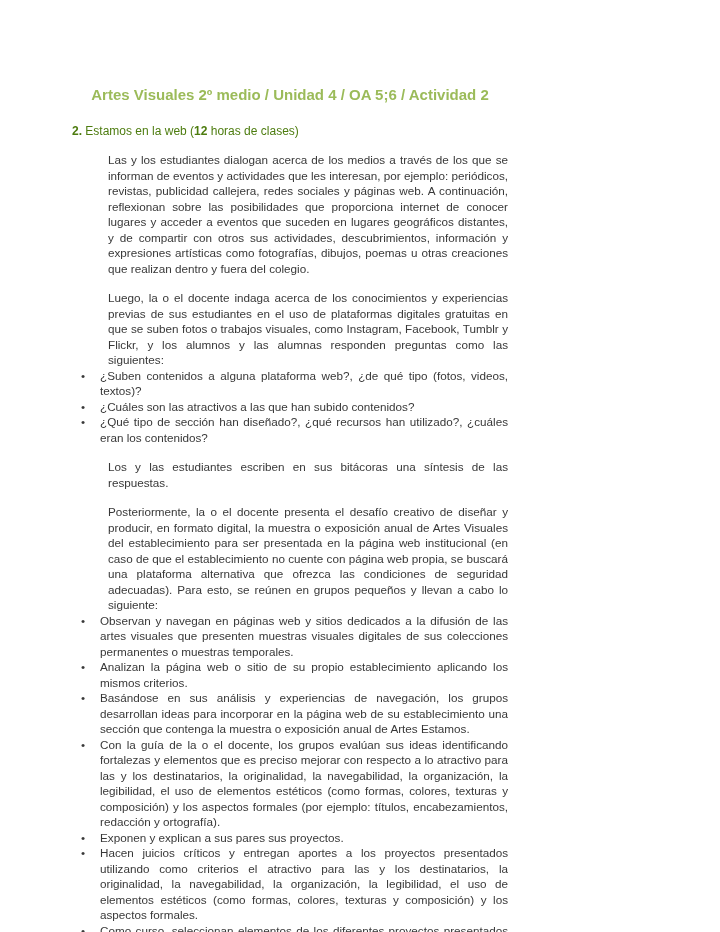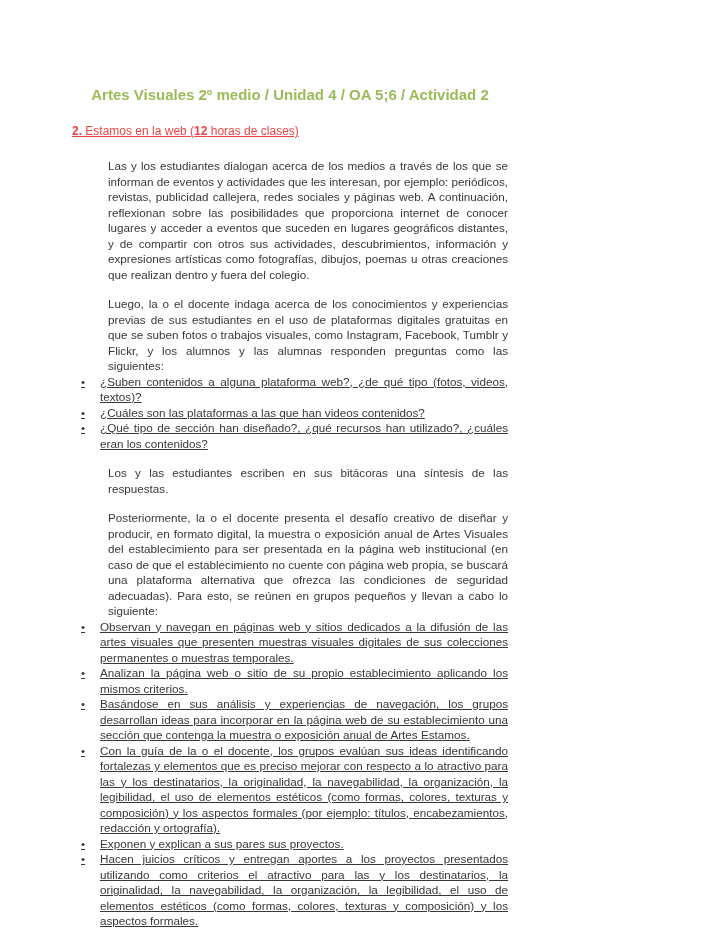--- a/index.html
+++ b/index.html
@@ -19,42 +19,40 @@
   }
   .doc-title {
     font-size: 15px;
     font-weight: bold;
     color: #9bbb59;
     text-align: center;
     margin-bottom: 21px;
   }
   .activity-heading {
     font-size: 12px;
-    color: #ef4444;
-    margin-bottom: 20px;
-    text-decoration: underline;
+    color: #4d7c0f;
+    margin-bottom: 14px;
   }
   .activity-heading .bold { font-weight: bold; }
   p.body-par {
     font-size: 11.7px;
     line-height: 15.5px;
     text-align: justify;
     margin-bottom: 14px;
     margin-left: 36px;
   }
   p.body-par.tight { margin-bottom: 0; }
   ul.bullet-list {
     list-style: none;
     margin-bottom: 14px;
   }
   ul.bullet-list li {
     display: flex;
     font-size: 11.7px;
     line-height: 15.5px;
-    text-decoration: underline;
   }
   ul.bullet-list .marker {
     flex: none;
     width: 28px;
     padding-left: 9px;
   }
   ul.bullet-list .marker::before { content: "\2022"; }
   ul.bullet-list .li-text {
     flex: 1;
     text-align: justify;
@@ -75,21 +73,21 @@
 
   <p class="body-par tight">Luego, la o el docente indaga acerca de los conocimientos y experiencias previas de sus estudiantes en el uso de plataformas digitales gratuitas en que se suben fotos o trabajos visuales, como Instagram, Facebook, Tumblr y Flickr, y los alumnos y las alumnas responden preguntas como las siguientes:</p>
 
   <ul class="bullet-list">
     <li>
         <span class="marker"></span>
         <span class="li-text">¿Suben contenidos a alguna plataforma web?, ¿de qué tipo (fotos, videos, textos)?</span>
       </li>
     <li>
         <span class="marker"></span>
-        <span class="li-text">¿Cuáles son las plataformas a las que han videos contenidos?</span>
+        <span class="li-text">¿Cuáles son las atractivos a las que han subido contenidos?</span>
       </li>
     <li>
         <span class="marker"></span>
         <span class="li-text">¿Qué tipo de sección han diseñado?, ¿qué recursos han utilizado?, ¿cuáles eran los contenidos?</span>
       </li>
   </ul>
 
   <p class="body-par">Los y las estudiantes escriben en sus bitácoras una síntesis de las respuestas.</p>
 
   <p class="body-par tight">Posteriormente, la o el docente presenta el desafío creativo de diseñar y producir, en formato digital, la muestra o exposición anual de Artes Visuales del establecimiento para ser presentada en la página web institucional (en caso de que el establecimiento no cuente con página web propia, se buscará una plataforma alternativa que ofrezca las condiciones de seguridad adecuadas). Para esto, se reúnen en grupos pequeños y llevan a cabo lo siguiente:</p>

